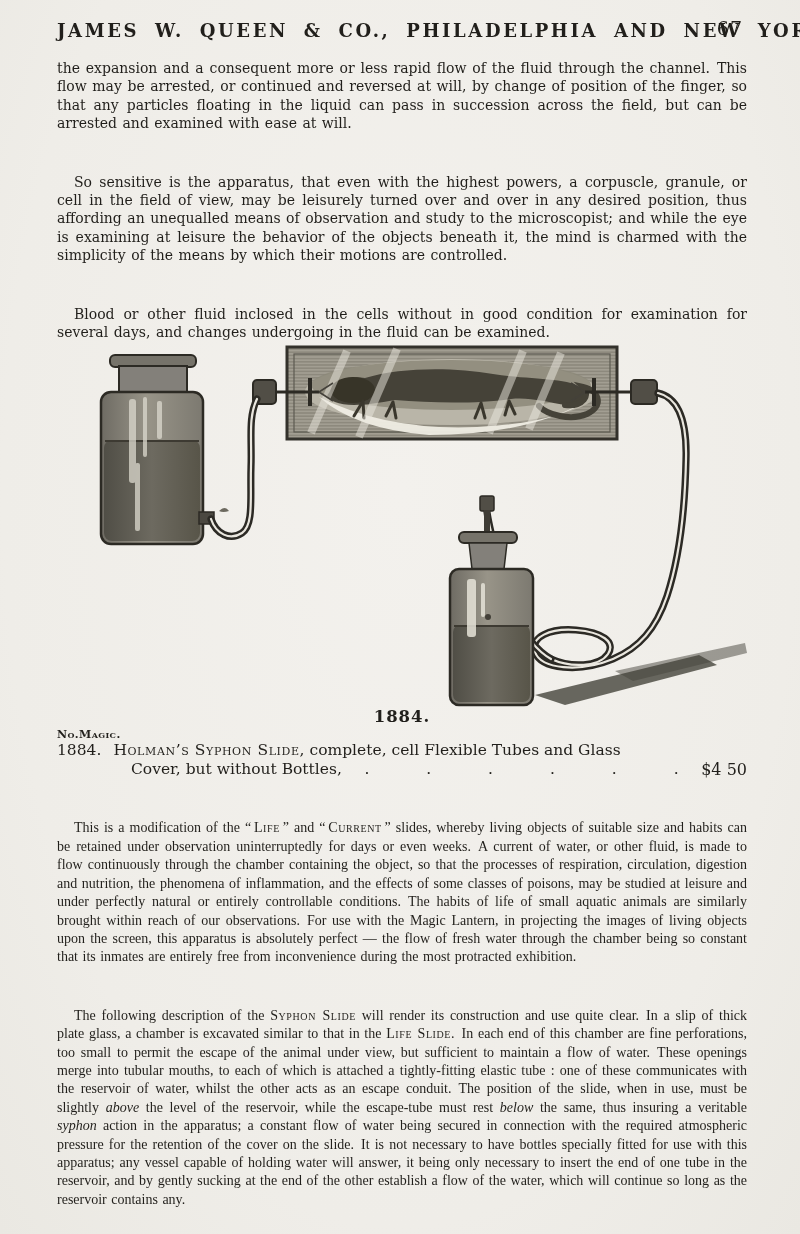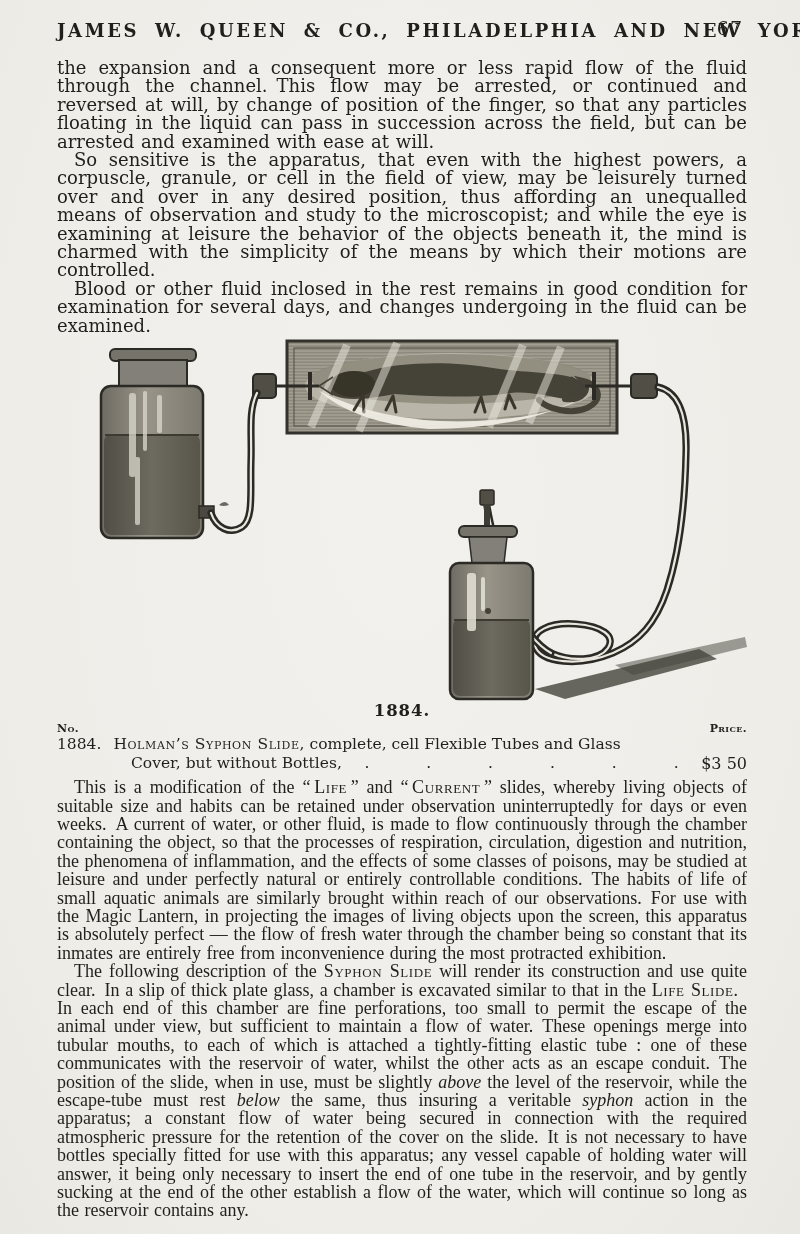--- a/index.html
+++ b/index.html
@@ -24,37 +24,37 @@
   }
   .running-head .pageno{
     position:absolute;right:2px;top:-3px;
     font-size:19px;font-weight:normal;letter-spacing:1px;
   }
   .col{
     position:absolute;left:57px;top:59px;width:690px;
   }
   p.para{
     margin:0;
-    font-size:18px;line-height:18.4px;
+    font-size:14px;line-height:18.4px;
     text-align:justify;
     word-spacing:1px;
   }
-  p.para.indent{text-indent:17px;}
+  p.para.indent{text-indent:17px;margin-top:40px;}
   .sc{font-variant:small-caps;letter-spacing:0.6px;}
   .i{font-style:italic;}
   figure.engraving{margin:0;padding:0;}
   figure.engraving svg{display:block;}
   figcaption.fig-caption{
     text-align:center;
     font-size:16.5px;font-weight:bold;letter-spacing:1px;
     margin-top:0px;
   }
   .entry{margin-top:3px;}
   .entry .labels{
-    display:flex;justify-content:space-between;
+    display:flex;
     font-size:11px;font-weight:bold;
     height:12px;line-height:12px;
   }
   .entry .labels .sc{letter-spacing:0.4px;}
   .entry .line1{
     font-size:15.5px;line-height:19px;
   }
   .entry .line1 .num{margin-right:12px;}
   .entry .line2{
     display:flex;align-items:flex-end;
@@ -83,21 +83,21 @@
   <header class="running-head">
     <div class="title">JAMES W. QUEEN &amp; CO., PHILADELPHIA AND NEW YORK.</div>
     <div class="pageno">67</div>
   </header>
 
   <main class="col">
 
     <div>
         <p class="para"><span>the expansion and a consequent more or less rapid flow of the fluid through the channel. This flow may be arrested, or continued and reversed at will, by change of position of the finger, so that any particles floating in the liquid can pass in succession across the field, but can be arrested and examined with ease at will.</span></p>
         <p class="para indent"><span>So sensitive is the apparatus, that even with the highest powers, a corpuscle, granule, or cell in the field of view, may be leisurely turned over and over in any desired position, thus affording an unequalled means of observation and study to the microscopist; and while the eye is examining at leisure the behavior of the objects beneath it, the mind is charmed with the simplicity of the means by which their motions are controlled.</span></p>
-        <p class="para indent"><span>Blood or other fluid inclosed in the rest remains in good condition for examination for several days, and changes undergoing in the fluid can be examined.</span></p>
+        <p class="para indent"><span>Blood or other fluid inclosed in the cells without in good condition for examination for several days, and changes undergoing in the fluid can be examined.</span></p>
       </div>
 
     <figure class="engraving">
       <svg width="690" height="366" viewBox="0 0 690 366">
         <defs>
           <pattern id="hlines" width="5" height="3.2" patternUnits="userSpaceOnUse">
             <rect width="5" height="3.2" fill="#a29e92"></rect>
             <line x1="0" y1="1.6" x2="5" y2="1.6" stroke="#7d796d" stroke-width="0.9"></line>
           </pattern>
           <linearGradient id="jarGrad" x1="0" y1="0" x2="1" y2="0">
@@ -197,29 +197,29 @@
             <circle cx="431" cy="276" r="3" fill="#35322b"></circle>
           </g>
         </g>
       </svg>
       <figcaption class="fig-caption">1884.</figcaption>
     </figure>
 
     <section class="entry">
       <div class="labels">
         <span class="sc">No.</span>
-        <span class="sc">Price.</span>
+        <span class="sc">Magic.</span>
       </div>
       <div class="line1">
         <span class="num">1884.</span><span class="sc">Holman’s Syphon Slide</span><span>, complete, cell Flexible Tubes and Glass</span>
       </div>
       <div class="line2">
         <span>Cover, but without Bottles,</span>
         <span class="leader">. . . . . .</span>
-        <span class="price">$3 50</span>
+        <span class="price">$4 50</span>
       </div>
     </section>
 
     <div class="desc">
         <p class="para indent"><span>This is a modification of the “ </span><span class="sc">Life</span><span> ” and “ </span><span class="sc">Current</span><span> ” slides, whereby living objects of suitable size and habits can be retained under observation uninterruptedly for days or even weeks. A current of water, or other fluid, is made to flow continuously through the chamber containing the object, so that the processes of respiration, circulation, digestion and nutrition, the phenomena of inflammation, and the effects of some classes of poisons, may be studied at leisure and under perfectly natural or entirely controllable conditions. The habits of life of small aquatic animals are similarly brought within reach of our observations. For use with the Magic Lantern, in projecting the images of living objects upon the screen, this apparatus is absolutely perfect — the flow of fresh water through the chamber being so constant that its inmates are entirely free from inconvenience during the most protracted exhibition.</span></p>
         <p class="para indent"><span>The following description of the </span><span class="sc">Syphon Slide</span><span> will render its construction and use quite clear. In a slip of thick plate glass, a chamber is excavated similar to that in the </span><span class="sc">Life Slide</span><span>. In each end of this chamber are fine perforations, too small to permit the escape of the animal under view, but sufficient to maintain a flow of water. These openings merge into tubular mouths, to each of which is attached a tightly-fitting elastic tube :  one of these communicates with the reservoir of water, whilst the other acts as an escape conduit. The position of the slide, when in use, must be slightly </span><span class="i">above</span><span> the level of the reservoir, while the escape-tube must rest </span><span class="i">below</span><span> the same, thus insuring a veritable </span><span class="i">syphon</span><span> action in the apparatus; a constant flow of water being secured in connection with the required atmospheric pressure for the retention of the cover on the slide. It is not necessary to have bottles specially fitted for use with this apparatus; any vessel capable of holding water will answer, it being only necessary to insert the end of one tube in the reservoir, and by gently sucking at the end of the other establish a flow of the water, which will continue so long as the reservoir contains any.</span></p>
       </div>
 
   </main>
 </div>

